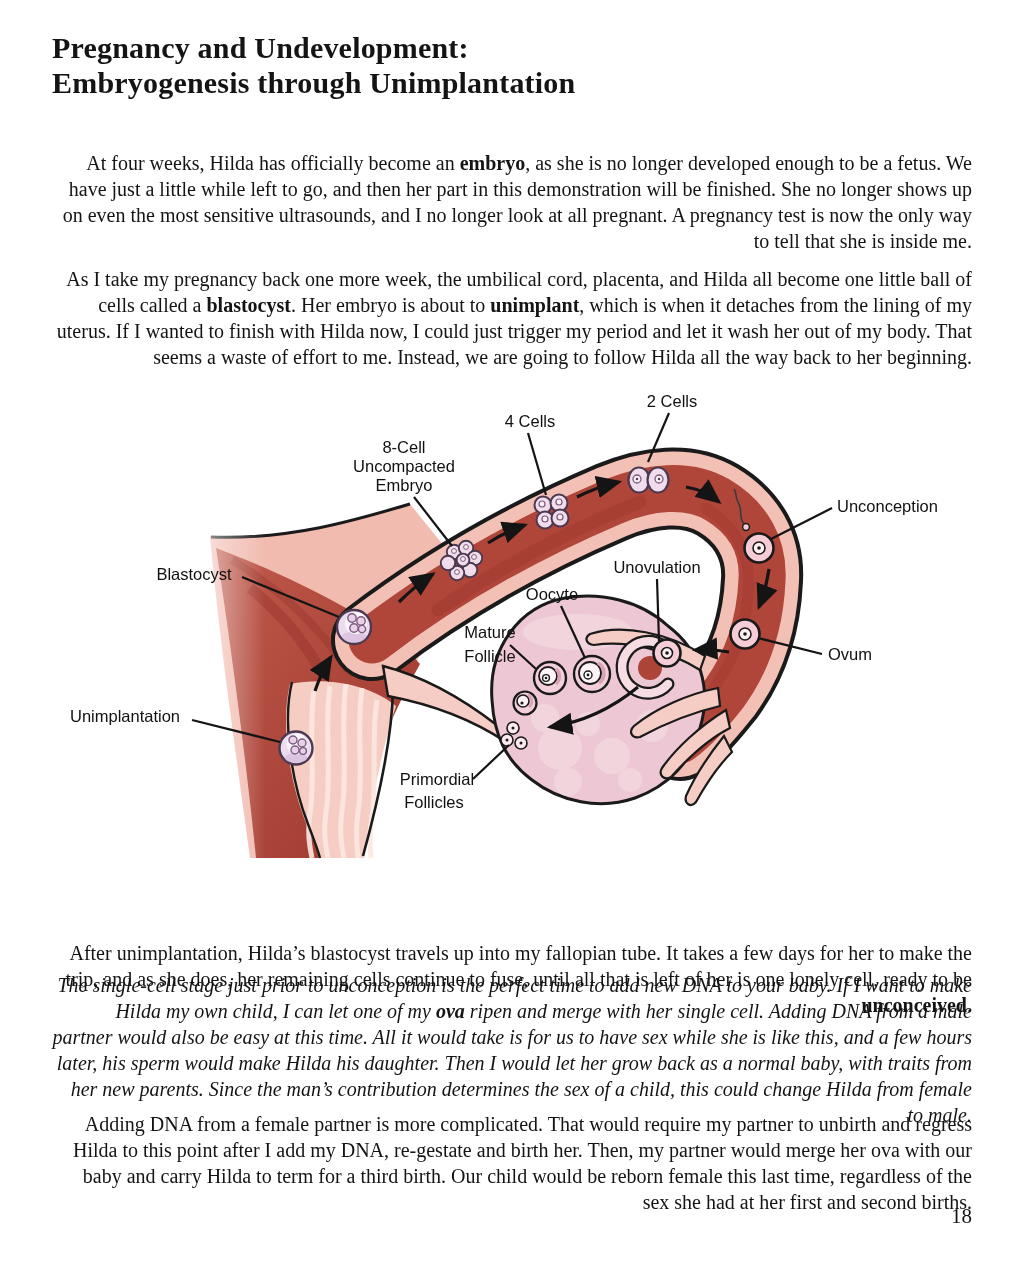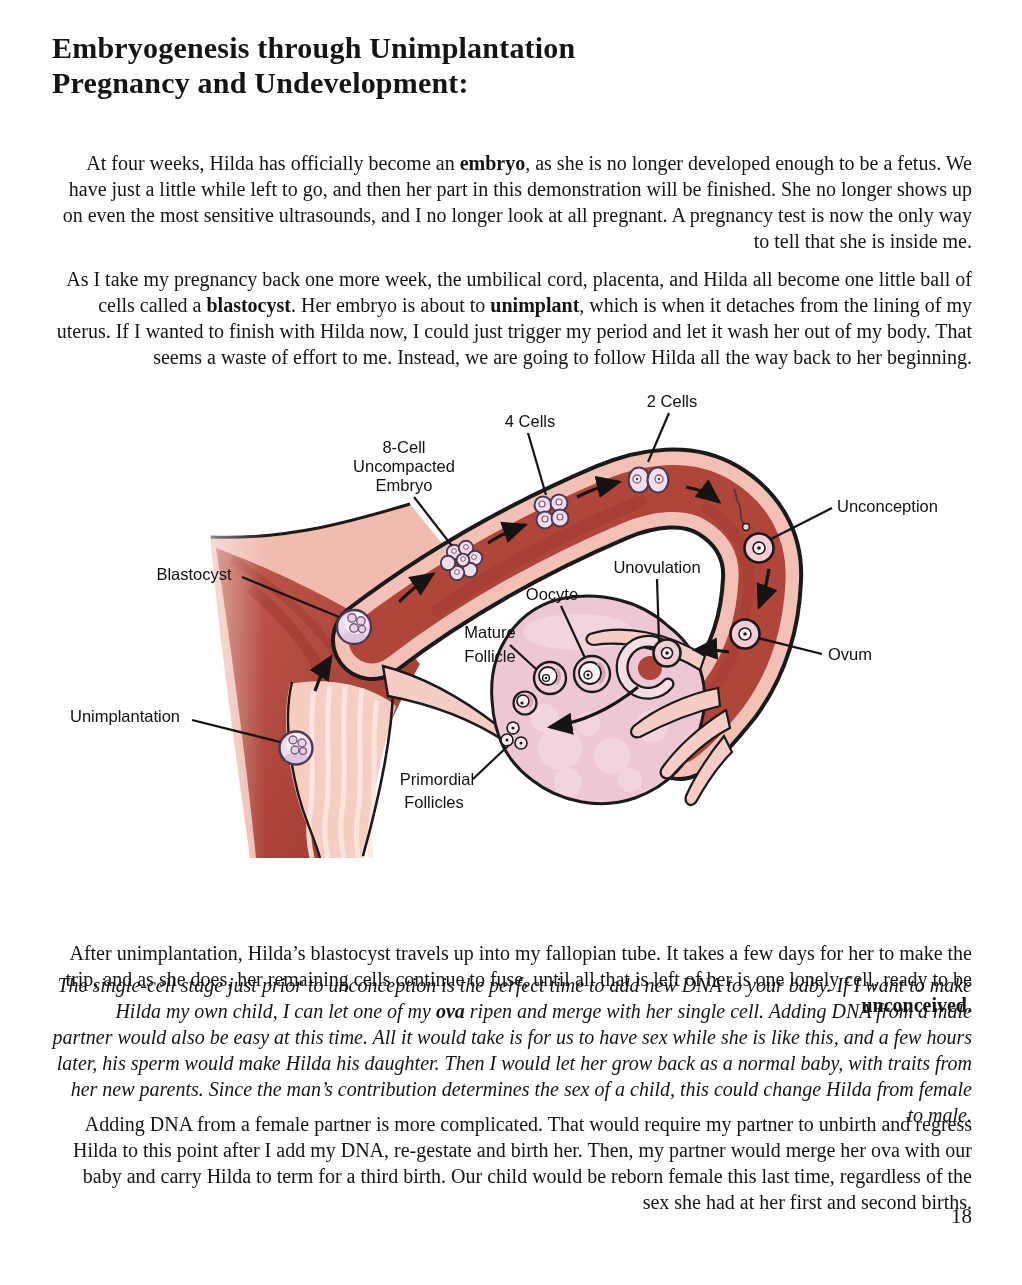--- a/index.html
+++ b/index.html
@@ -24,22 +24,22 @@
     font-family:"Liberation Sans","DejaVu Sans",sans-serif;
     font-size:16.5px;fill:#111;
   }
 </style>
 </head>
 <body>
 
 <div class="page">
 
   <div class="title">
+    <div>Pregnancy and Undevelopment:</div>
     <div>Embryogenesis through Unimplantation</div>
-    <div>Pregnancy and Undevelopment:</div>
   </div>
 
   <p class="para" id="p1"><span>At four weeks, Hilda has officially become an </span><b>embryo</b><span>, as she is no longer developed enough to be a fetus. We have just a little while left to go, and then her part in this demonstration will be finished. She no longer shows up on even the most sensitive ultrasounds, and I no longer look at all pregnant. A pregnancy test is now the only way to tell that she is inside me.</span></p>
   <p class="para" id="p2"><span>As I take my pregnancy back one more week, the umbilical cord, placenta, and Hilda all become one little ball of cells called a </span><b>blastocyst</b><span>. Her embryo is about to </span><b>unimplant</b><span>, which is when it detaches from the lining of my uterus. If I wanted to finish with Hilda now, I could just trigger my period and let it wash her out of my body. That seems a waste of effort to me. Instead, we are going to follow Hilda all the way back to her beginning.</span></p>
 
   <svg class="fig" viewBox="0 0 1022 474" xmlns="http://www.w3.org/2000/svg">
     <defs>
       <marker id="ah" markerWidth="9" markerHeight="8" refX="7" refY="3.5" orient="auto">
         <path d="M0,0 L8,3.5 L0,7 Z" fill="#141414"></path>
       </marker>

